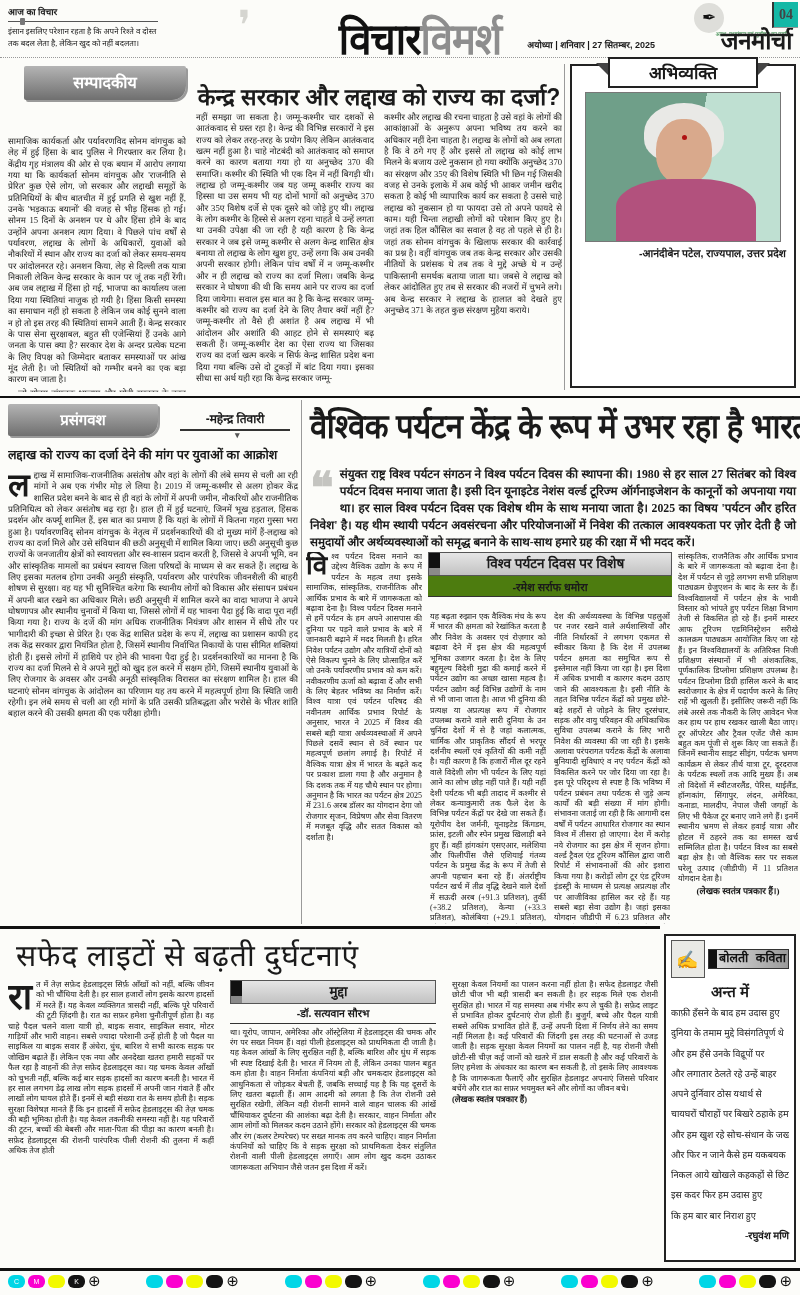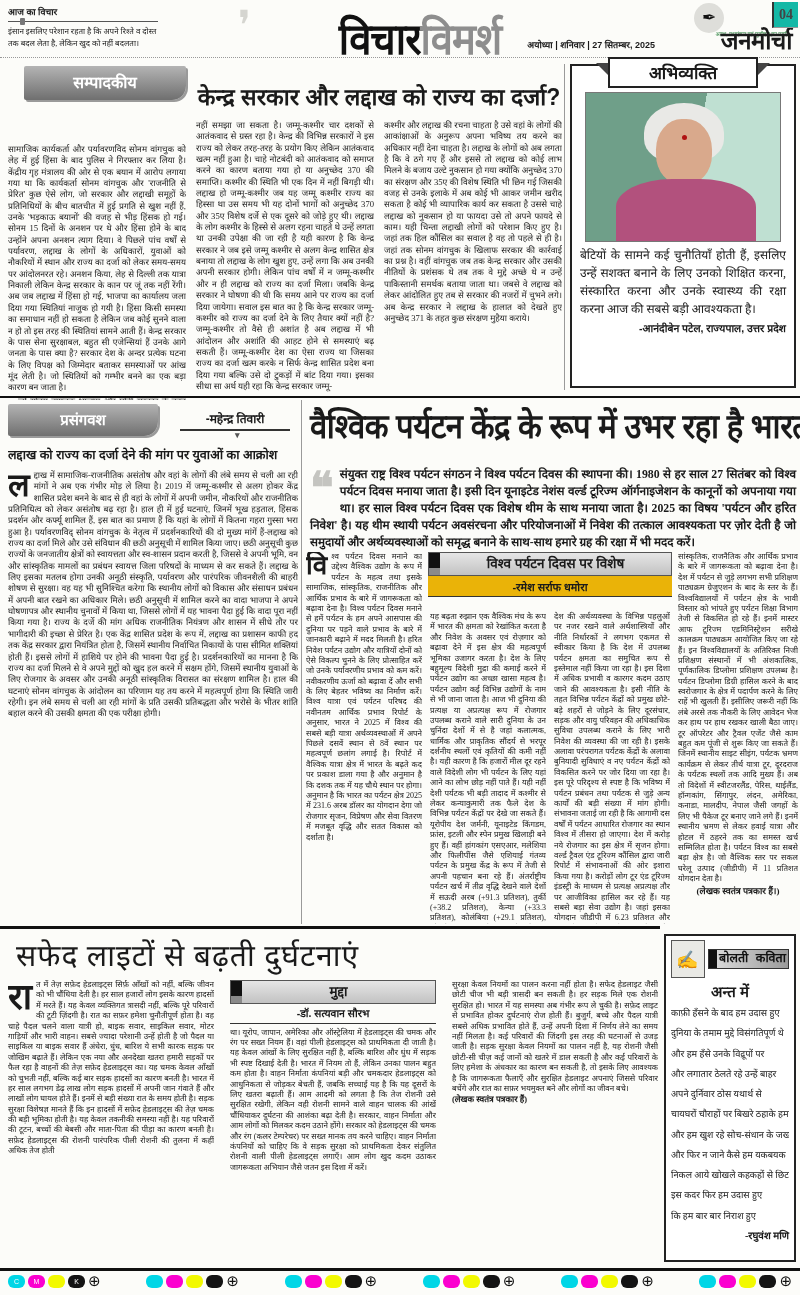--- a/index.html
+++ b/index.html
@@ -28,21 +28,21 @@
   .col { position:absolute; overflow:hidden; text-align:justify; }
   .body-txt { font-size:8.6px; line-height:1.32; }
   .dropcap { float:left; font-family:"Liberation Sans",sans-serif; font-weight:bold; line-height:0.85; margin:2px 4px 0 0; }
   .vrule { position:absolute; width:1px; background:#9a9a9a; }
   .hrule { position:absolute; background:#111; }
 
   
   .edit-label { position:absolute; left:24px; top:66px; width:162px; height:34px; font-size:16px; line-height:34px; }
   .edit-headline { position:absolute; left:196px; top:72px; width:366px; text-align:center; font-family:"Liberation Sans",sans-serif; font-weight:800; font-size:23px; white-space:nowrap;margin-top:8px; }
   .edit-cols { position:absolute; left:8px; top:112px; width:554px; height:280px; }
-  .edit-col { width:178px; height:280px; top:8px; }
+  .edit-col { width:178px; height:280px; top:0; }
   .edit-col p + p { text-indent:10px; margin-top:2px; }
 
   
   .abhi { position:absolute; left:570px; top:64px; width:226px; height:324px; border:2px solid #222; background:#fff; padding:5px 8px; }
   .abhi-tab { position:relative; margin:-14px auto 4px; width:150px; border:2px solid #222; background:#fff; text-align:center; font-size:17px; font-weight:bold; font-family:"Liberation Sans",sans-serif; padding:2px 0; }
   .abhi-tab::before,.abhi-tab::after { content:""; position:absolute; top:4px; border-style:solid; }
   .abhi-tab::before { left:-14px; border-width:0 12px 12px 0; border-color:transparent #444 transparent transparent; }
   .abhi-tab::after { right:-14px; border-width:12px 12px 0 0; border-color:#444 transparent transparent transparent; }
   .portrait { position:relative; width:196px; height:150px; margin:4px auto; border:1px solid #777; background:linear-gradient(100deg,#6f9f89 55%,#bfe0d2 55%); overflow:hidden; }
   .hair { position:absolute; left:58px; top:10px; width:80px; height:60px; border-radius:50% 50% 40% 40%; background:#e9e9e6; }
@@ -58,21 +58,21 @@
   .pras-byline::after { content:"▾"; position:absolute; left:50%; bottom:-11px; font-size:9px; color:#555; }
   .pras-headline { position:absolute; left:8px; top:446px; width:290px; font-family:"Liberation Sans",sans-serif; font-weight:800; font-size:12.6px; white-space:nowrap; overflow:hidden; }
   .pras-body { left:8px; top:470px; width:290px; height:452px; }
 
   
   .tour-headline { position:absolute; left:310px; top:402px; width:486px; font-family:"Liberation Sans",sans-serif; font-weight:800; font-size:31px; letter-spacing:-0.5px; white-space:nowrap; transform:scaleY(1.1); transform-origin:top left; }
   .tour-stand { position:absolute; left:310px; top:466px; width:486px; height:82px; font-size:11.8px; font-weight:600; line-height:1.45; text-align:justify; }
   .stand-quote { float:left; font-size:44px; color:#c4c4c0; line-height:0.9; margin:2px 6px 0 0; font-family:"DejaVu Serif",serif; }
   .tour-body { position:absolute; left:306px; top:552px; width:492px; height:372px; }
   .tour-col { width:116px; height:372px; font-size:8px; line-height:1.3; }
-  .special-box { position:absolute; left:122px; top:0; width:244px; background:#eab308; }
+  .special-box { position:absolute; left:122px; top:0; width:244px; background:#4d7c0f; }
   .spec-bar { display:flex; align-items:stretch; border:1px solid #555; background:linear-gradient(180deg,#e6e6e6,#c2c2c2); height:24px; }
   .spec-sq { width:11px; background:linear-gradient(180deg,#111 70%,#8a8a8a 70%); }
   .spec-txt { flex:1; text-align:center; font-size:13.5px; font-weight:800; line-height:22px; font-family:"Liberation Sans",sans-serif; }
   .spec-byline { text-align:center; font-size:11px; font-weight:bold; padding:3px 0 2px; border-bottom:1px solid #333; font-family:"Liberation Sans",sans-serif; }
   .tour-attr { font-size:9px; font-weight:bold; text-align:center; margin-top:4px; }
 
   
   .acc-headline { position:absolute; left:16px; top:934px; width:560px; font-size:30px; font-weight:400; white-space:nowrap; letter-spacing:1px; }
   .acc-body { position:absolute; left:8px; top:980px; width:650px; height:278px; }
   .acc-col { width:206px; height:278px; font-size:8px; line-height:1.3; }
@@ -136,21 +136,20 @@
   <div class="vrule" style="left:564px; top:64px; height:326px;"></div>
 
   <div class="abhi">
     <div class="abhi-tab">अभिव्यक्ति</div>
     <div class="portrait">
       <div class="hair"></div>
       <div class="face"></div>
       <div class="bindi"></div>
       <div class="sari"></div>
     </div>
-    <div class="abhi-quote">बेटियों के सामने कई चुनौतियाँ होती हैं, इसलिए उन्हें सशक्त बनाने के लिए उनको शिक्षित करना, संस्कारित करना और उनके स्वास्थ्य की रक्षा करना आज की सबसे बड़ी आवश्यकता है।</div>
     <div class="abhi-attr">-आनंदीबेन पटेल, राज्यपाल, उत्तर प्रदेश</div>
   </div>
 
   <div class="hrule" style="left:0; top:396px; width:800px; height:2px;"></div>
 
   <div class="label-box pras-label">प्रसंगवश</div>
   <div class="pras-byline">-महेन्द्र तिवारी</div>
   <div class="pras-headline">लद्दाख को राज्य का दर्जा देने की मांग पर युवाओं का आक्रोश</div>
   <div class="col pras-body body-txt">
     <span class="dropcap" style="font-size:32px;">ल</span><span>द्दाख में सामाजिक-राजनीतिक असंतोष और वहां के लोगों की लंबे समय से चली आ रही मांगों ने अब एक गंभीर मोड़ ले लिया है। 2019 में जम्मू-कश्मीर से अलग होकर केंद्र शासित प्रदेश बनने के बाद से ही वहां के लोगों में अपनी जमीन, नौकरियों और राजनीतिक प्रतिनिधित्व को लेकर असंतोष बढ़ रहा है। हाल ही में हुई घटनाएं, जिनमें भूख हड़ताल, हिंसक प्रदर्शन और कर्फ्यू शामिल हैं, इस बात का प्रमाण हैं कि यहां के लोगों में कितना गहरा गुस्सा भरा हुआ है। पर्यावरणविद् सोनम वांगचुक के नेतृत्व में प्रदर्शनकारियों की दो मुख्य मांगें हैं-लद्दाख को राज्य का दर्जा मिले और उसे संविधान की छठी अनुसूची में शामिल किया जाए। छठी अनुसूची कुछ राज्यों के जनजातीय क्षेत्रों को स्वायत्तता और स्व-शासन प्रदान करती है, जिससे वे अपनी भूमि, वन और सांस्कृतिक मामलों का प्रबंधन स्वायत्त जिला परिषदों के माध्यम से कर सकते हैं। लद्दाख के लिए इसका मतलब होगा उनकी अनूठी संस्कृति, पर्यावरण और पारंपरिक जीवनशैली की बाहरी शोषण से सुरक्षा। वह यह भी सुनिश्चित करेगा कि स्थानीय लोगों को विकास और संसाधन प्रबंधन में अपनी बात रखने का अधिकार मिले। छठी अनुसूची में शामिल करने का वादा भाजपा ने अपने घोषणापत्र और स्थानीय चुनावों में किया था, जिससे लोगों में यह भावना पैदा हुई कि वादा पूरा नहीं किया गया है। राज्य के दर्जे की मांग अधिक राजनीतिक नियंत्रण और शासन में सीधे तौर पर भागीदारी की इच्छा से प्रेरित है। एक केंद्र शासित प्रदेश के रूप में, लद्दाख का प्रशासन काफी हद तक केंद्र सरकार द्वारा नियंत्रित होता है, जिसमें स्थानीय निर्वाचित निकायों के पास सीमित शक्तियां होती हैं। इससे लोगों में हाशिये पर होने की भावना पैदा हुई है। प्रदर्शनकारियों का मानना है कि राज्य का दर्जा मिलने से वे अपने मुद्दों को खुद हल करने में सक्षम होंगे, जिसमें स्थानीय युवाओं के लिए रोजगार के अवसर और उनकी अनूठी सांस्कृतिक विरासत का संरक्षण शामिल है। हाल की घटनाएं सोनम वांगचुक के आंदोलन का परिणाम यह तय करने में महत्वपूर्ण होगा कि स्थिति जारी रहेगी। इन लंबे समय से चली आ रही मांगों के प्रति उसकी प्रतिबद्धता और भरोसे के भीतर शांति बहाल करने की उसकी क्षमता की एक परीक्षा होगी।</span>

